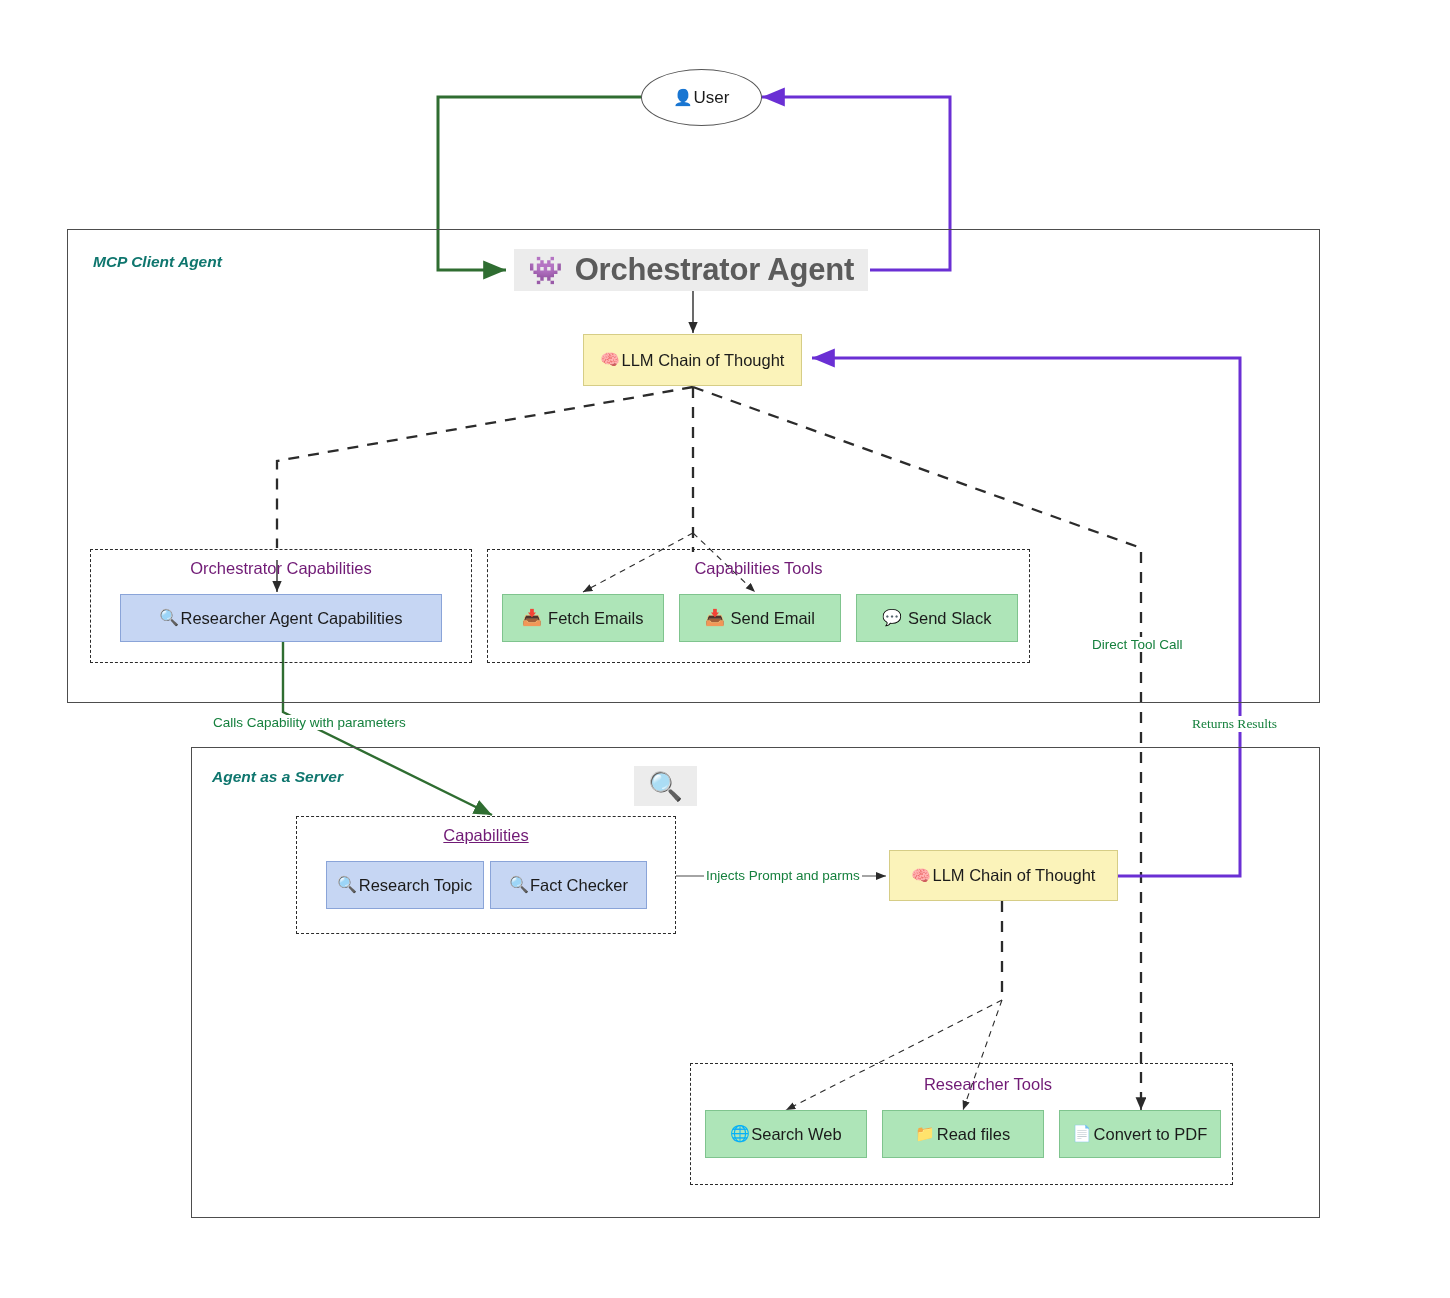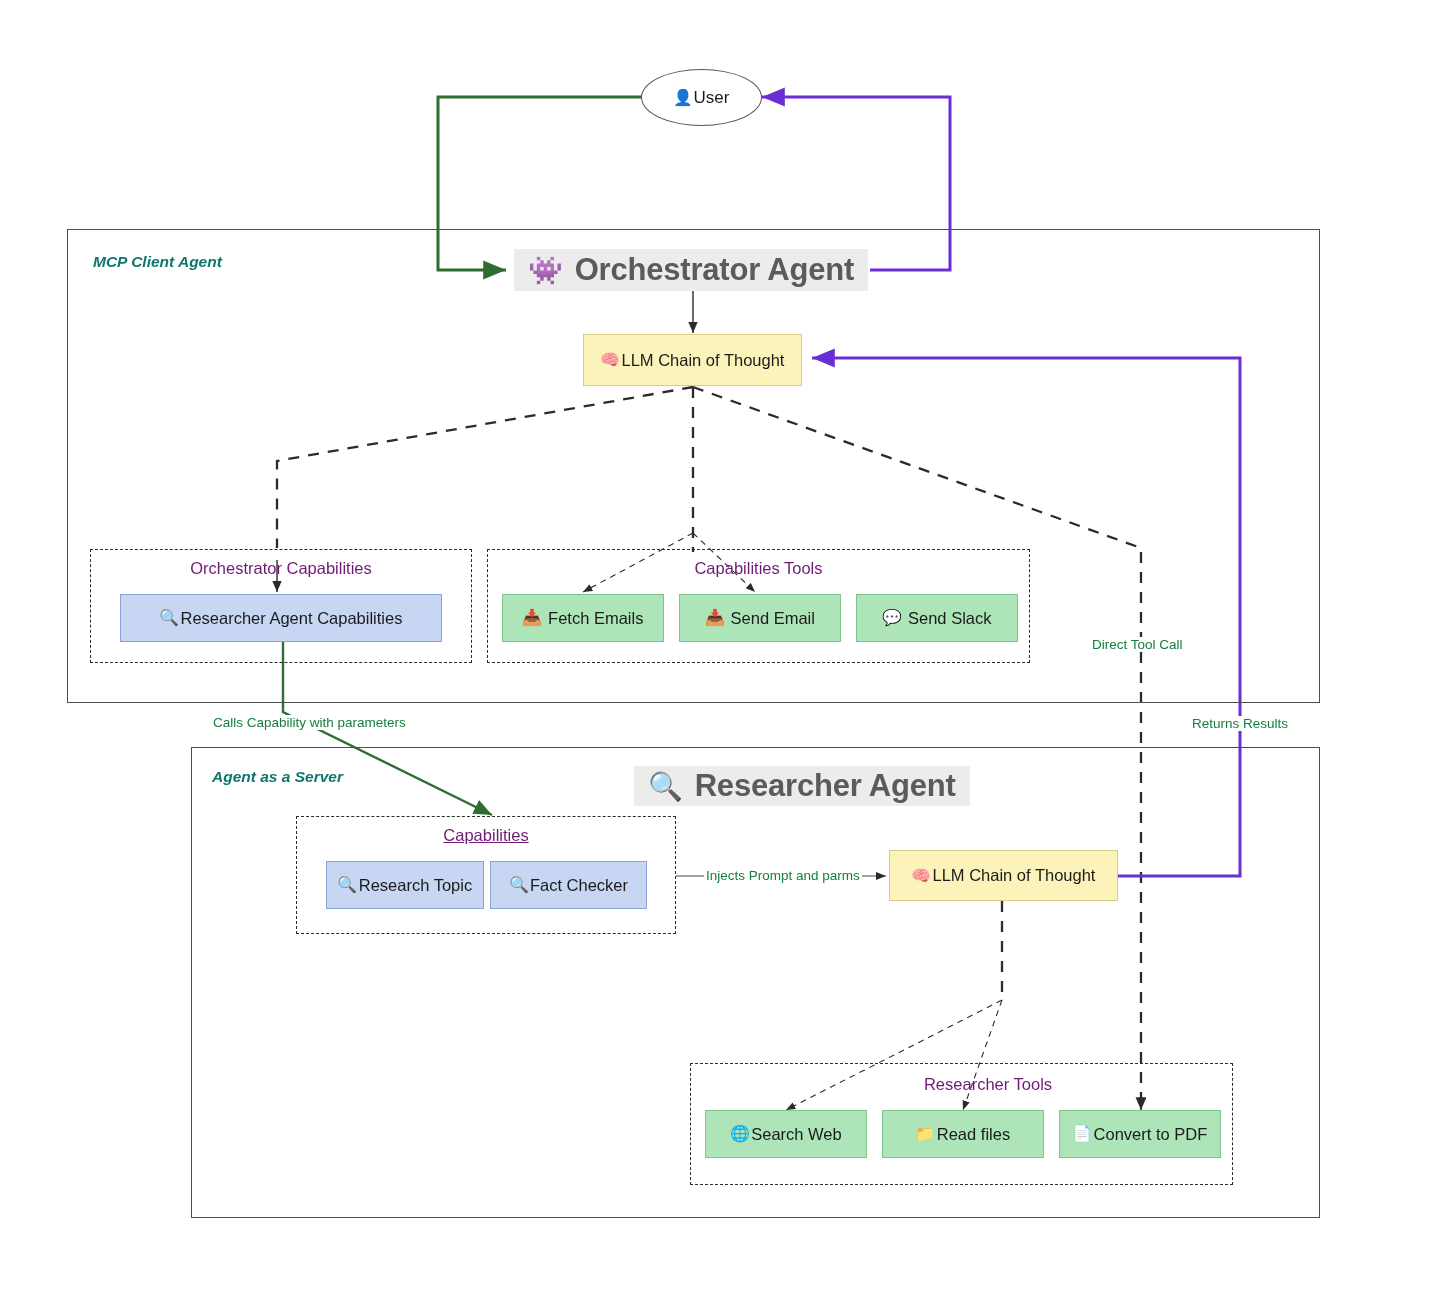--- a/index.html
+++ b/index.html
@@ -238,21 +238,20 @@
   </div>
   <div class="node green" style="left:856px; top:594px; width:162px; height:48px;">
     <span class="emoji">💬</span>&nbsp;<span>Send Slack</span>
   </div>
 
   <div class="frame" style="left:191px; top:747px; width:1129px; height:471px;"></div>
   <div class="frame-title" style="left:212px; top:768px;">Agent as a Server</div>
 
   <div class="banner" style="left:634px; top:766px; height:40px;">
     <span class="emoji">🔍</span>
-    <span>Researcher Agent</span>
   </div>
 
   <div class="subgroup" style="left:296px; top:816px; width:380px; height:118px;"></div>
   <div class="subgroup-title" style="left:296px; top:826px; width:380px;text-decoration:underline;">Capabilities</div>
 
   <div class="node blue" style="left:326px; top:861px; width:158px; height:48px;">
     <span class="emoji">🔍</span>
       <span>Research Topic</span>
   </div>
   <div class="node blue" style="left:490px; top:861px; width:157px; height:48px;">
@@ -277,15 +276,15 @@
       <span>Read files</span>
   </div>
   <div class="node green" style="left:1059px; top:1110px; width:162px; height:48px;">
     <span class="emoji">📄</span>
       <span>Convert to PDF</span>
   </div>
 
   <div class="edge-label" style="left:183px; top:715px;margin-left:28px;">Calls Capability with parameters</div>
   <div class="edge-label" style="left:704px; top:868px;">Injects Prompt and parms</div>
   <div class="edge-label" style="left:1090px; top:637px;">Direct Tool Call</div>
-  <div class="edge-label" style="left:1190px; top:716px;">Returns Results</div>
+  <div class="edge-label" style="left:1190px; top:716px;font-family:Liberation Serif, serif;">Returns Results</div>
 
 </div>
 
 </body></html>

